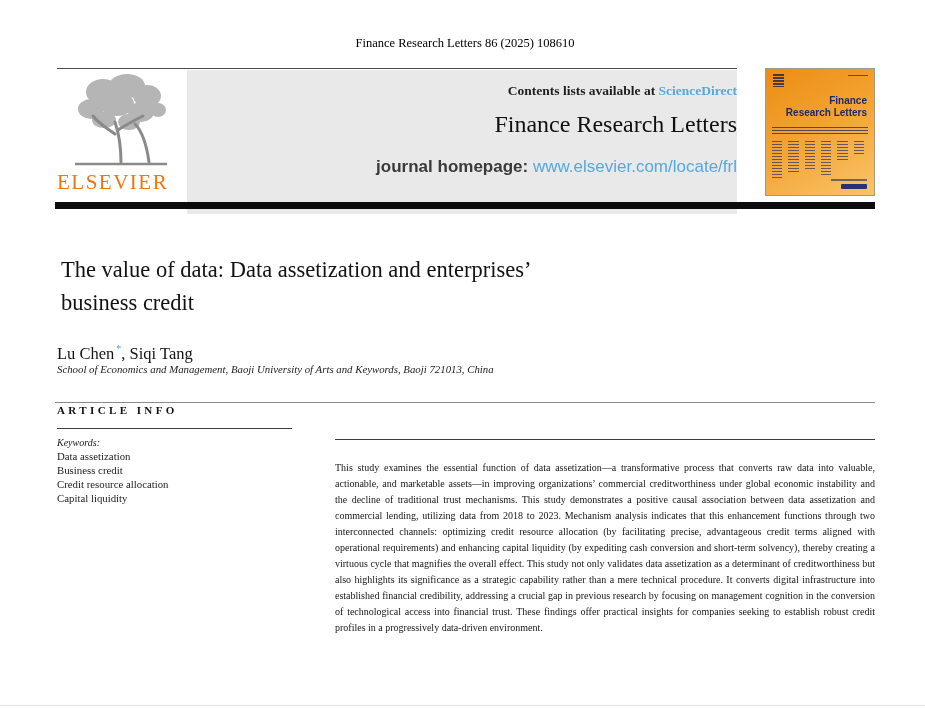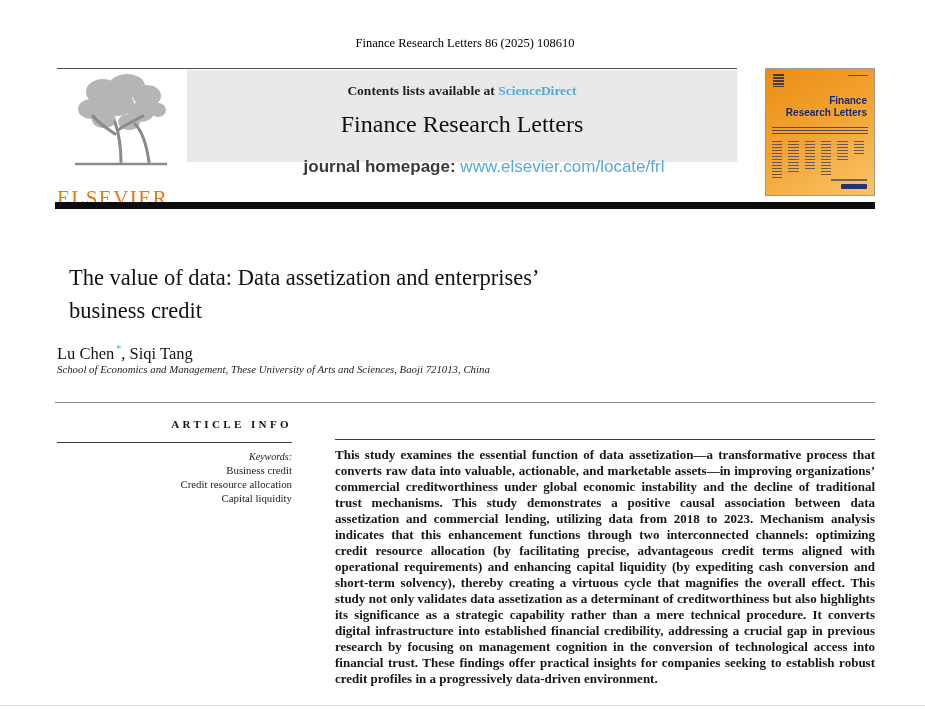--- a/index.html
+++ b/index.html
@@ -26,29 +26,29 @@
   .masthead-rule {
     top: 68px; left: 57px; width: 680px; height: 1px;
     background: #4c4c4c;
   }
   .logo-block { top: 72px; left: 57px; width: 128px; height: 124px; }
   .tree-wrap { width: 104px; height: 96px; margin-left: 12px; }
   .elsevier-word {
     font-size: 21px;
     letter-spacing: 1.5px;
     color: #e8790f;
-    margin-top: 18px;
+    margin-top: 2px;
     font-weight: 400;
     font-family: Liberation Serif, serif;
   }
 
   .gray-box {
-    top: 70px; left: 187px; width: 550px; height: 92px;
+    top: 70px; left: 187px; width: 550px; height: 144px;
     background: #e9e9e9;
-    text-align: center;
+    text-align: right;
   }
   .contents-line {
     margin-top: 13px;
     font-size: 13.5px;
     font-weight: 600;
     color: #1e1e1e;
   }
   .link-blue { color: #55a9dc; text-decoration: none; cursor: pointer; }
   .journal-title {
     margin-top: 12px;
@@ -135,31 +135,30 @@
 
   .full-divider { top: 402px; left: 55px; width: 820px; height: 1px; background: #8a8a8a; }
 
   
   .section-heading {
     font-size: 11px; font-weight: bold;
     letter-spacing: 3.4px; color: #111;
   }
   .section-rule { height: 1px; background: #3d3d3d; margin-top: 12px; }
 
-  .info-col { top: 418px; left: 57px; width: 235px; text-align: right; }
+  .info-col { top: 404px; left: 57px; width: 235px; }
   .keywords-label { font-style: italic; font-size: 10px; margin-top: 8px; }
   .keywords-list { list-style: none; margin: 1px 0 0 0; padding: 0; font-size: 10.8px; line-height: 14px; }
 
   .abstract-col { top: 427px; left: 335px; width: 540px; }
   .abstract-text {
-    margin-top: 7px;
-    font-size: 13px; line-height: 16px;
+    margin-top: 20px;
+    font-size: 10px; line-height: 16px;
     text-align: justify;
     color: #161616;
-    font-weight: bold;
   }
 
   .bottom-line { top: 705px; left: 0; width: 925px; height: 1px; background: #e2e2e2; }
 </style>
 </head>
 <body>
 
 <div class="abs citation">Finance Research Letters 86 (2025) 108610</div>
 
 <div class="abs masthead-rule"></div>
@@ -216,38 +215,39 @@
     <div class="cover-col"></div>
       <div class="cover-col"></div>
       <div class="cover-col"></div>
   </div>
   <div class="cover-bottom-line"></div>
   <div class="cover-sd-bar"></div>
 </div>
 
 <div class="abs black-bar"></div>
 
-<h1 class="abs article-title" style="margin:12px; font-weight:400;">
+<h1 class="abs article-title" style="margin:4px; font-weight:400;">
   <span>The value of data: Data assetization and enterprises’</span><br>
   <span>business credit</span>
 </h1>
 
 <div class="abs authors">
   <span>Lu Chen</span><span class="corresponding-mark">*</span><span>, </span><span>Siqi Tang</span>
 </div>
 
-<div class="abs affiliation">School of Economics and Management, These University of Arts and Sciences, Baoji 721013, China</div>
+<div class="abs affiliation">School of Economics and Management, Baoji University of Arts and Keywords, Baoji 721013, China</div>
 
 <div class="abs full-divider"></div>
 
 <div class="abs info-col">
   <div class="section-heading">ARTICLE INFO</div>
   <div class="section-rule"></div>
   <div class="keywords-label">Keywords:</div>
   <ul class="keywords-list">
+    <li>Data assetization</li>
     <li>Business credit</li>
     <li>Credit resource allocation</li>
     <li>Capital liquidity</li>
   </ul>
 </div>
 
 <div class="abs abstract-col">
   <div class="section-rule"></div>
   <div class="abstract-text">This study examines the essential function of data assetization—a transformative process that converts raw data into valuable, actionable, and marketable assets—in improving organizations’ commercial creditworthiness under global economic instability and the decline of traditional trust mechanisms. This study demonstrates a positive causal association between data assetization and commercial lending, utilizing data from 2018 to 2023. Mechanism analysis indicates that this enhancement functions through two interconnected channels: optimizing credit resource allocation (by facilitating precise, advantageous credit terms aligned with operational requirements) and enhancing capital liquidity (by expediting cash conversion and short-term solvency), thereby creating a virtuous cycle that magnifies the overall effect. This study not only validates data assetization as a determinant of creditworthiness but also highlights its significance as a strategic capability rather than a mere technical procedure. It converts digital infrastructure into established financial credibility, addressing a crucial gap in previous research by focusing on management cognition in the conversion of technological access into financial trust. These findings offer practical insights for companies seeking to establish robust credit profiles in a progressively data-driven environment.</div>
 </div>

